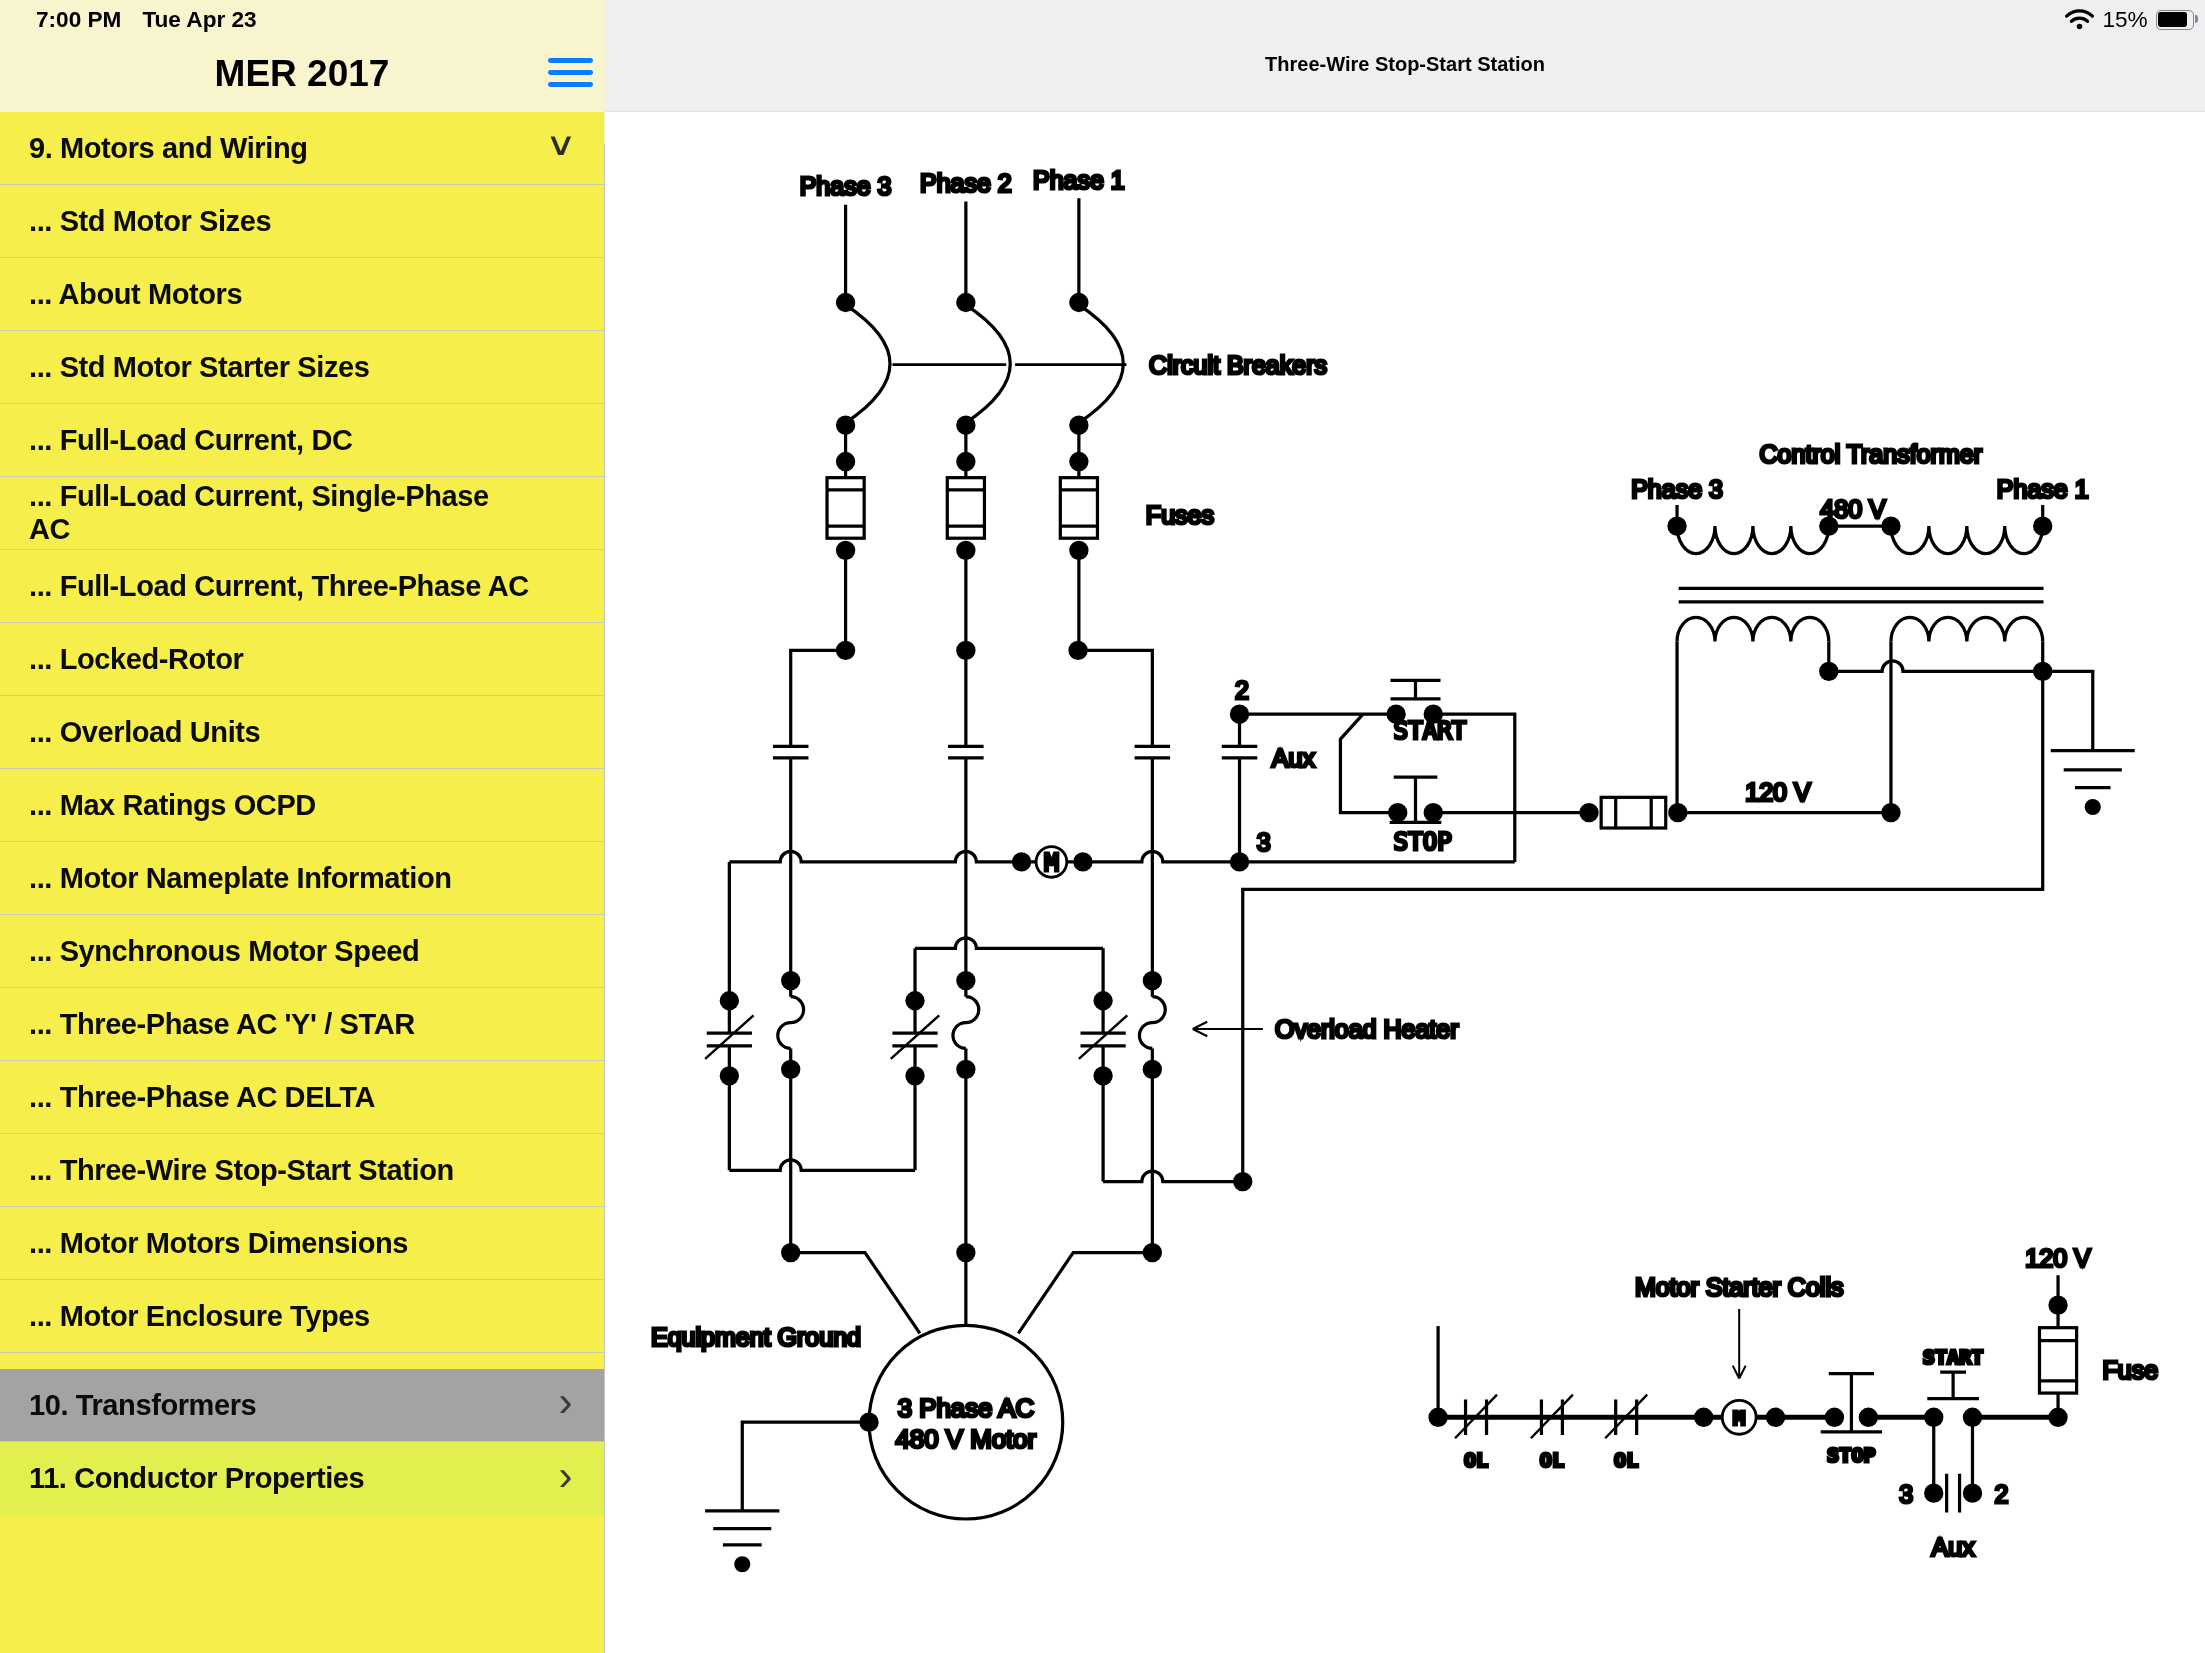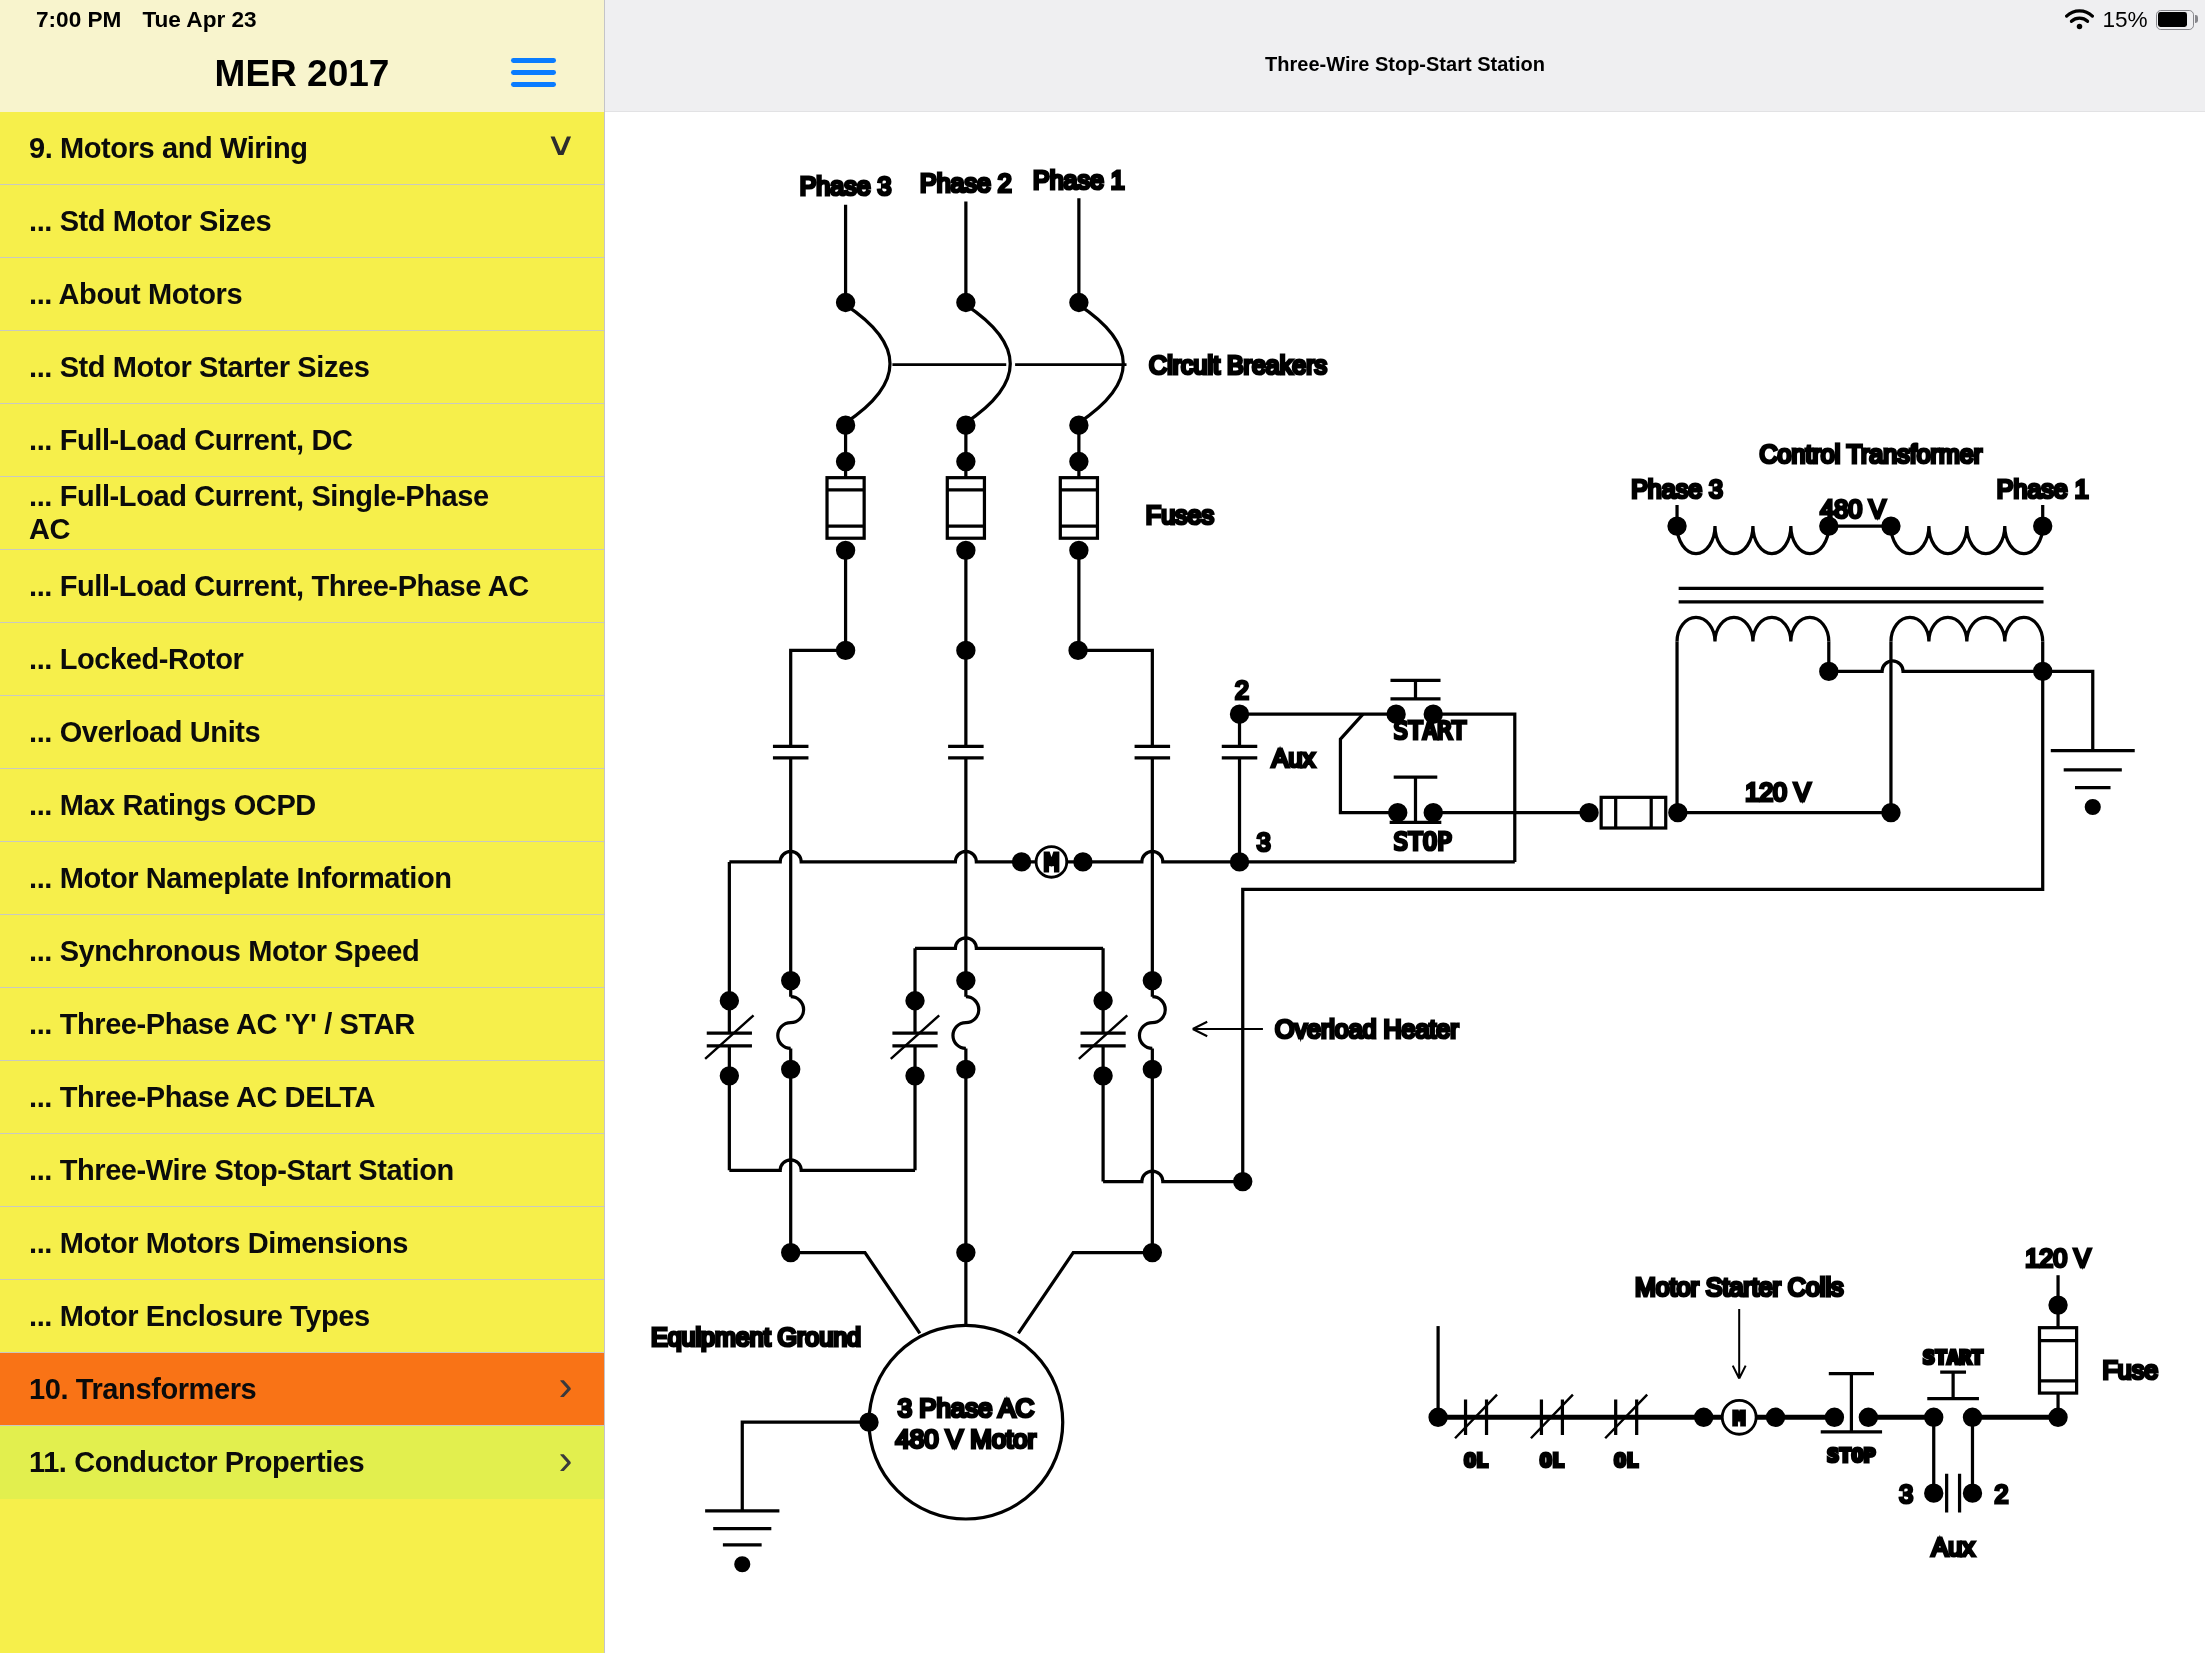--- a/index.html
+++ b/index.html
@@ -1,32 +1,32 @@
 <!DOCTYPE html>
 <html style="font-size:13px"><head>
 <meta charset="utf-8">
 <style>
   html,body{margin:0;padding:0;background:#fff;}
   body{width:2205px;height:1653px;overflow:hidden;position:relative;
        font-family:"Liberation Sans",sans-serif;-webkit-font-smoothing:antialiased;}
   
   .sidebar{position:absolute;left:0;top:0;width:605px;height:1653px;background:#F6EF4B;
            border-right:1.6px solid #C4C4C8;box-sizing:border-box;}
-  .sidebar-header{position:absolute;left:0;top:0;width:100%;height:144px;background:#F8F4CD;}
+  .sidebar-header{position:absolute;left:0;top:0;width:100%;height:144px;background:#F8F4CD;padding-left:37px;}
   .status-left{position:absolute;left:36px;top:6.5px;font-size:22.6px;font-weight:600;color:#000;}
   .status-left .date{margin-left:21px;}
   .app-title{position:absolute;left:0;top:53px;width:604px;text-align:center;
              font-size:37px;font-weight:700;color:#000;}
   .hamburger{position:absolute;right:48px;top:58px;width:45px;height:31px;cursor:pointer;}
   .hamburger span{display:block;width:45px;height:4.8px;border-radius:2.4px;background:#0A7CFF;margin-bottom:7.3px;}
   .nav{position:absolute;left:0;top:112px;width:100%;}
   .nav-row{position:relative;height:73px;box-sizing:border-box;display:flex;align-items:center;
            padding-left:29px;padding-right:73px;border-bottom:1.6px solid #C9C9C0;
            font-size:29px;font-weight:700;color:#0b0b0b;background:#F6EF4B;letter-spacing:-0.4px;}
-  .nav-row.sec10{background:#f97316;}
+  .nav-row.sec10{background:#a3a3a3;margin-top:16px;}
   .nav-row.sec11{background:#E2EF4E;border-bottom:none;}
   .chev{position:absolute;right:32px;top:50%;transform:translateY(-50%);font-weight:400;color:#2c2c2e;}
   .chev-down{font-size:32px;transform:translateY(-60%) scaleX(1.35);}
   .chev-right{font-size:42px;color:#3a3a3c;transform:translateY(-56%);}
   
   .main-header{position:absolute;left:605px;top:0;right:0;height:112px;background:#EFEFF1;
                border-bottom:1.6px solid #E2E2E4;box-sizing:border-box;}
   .main-title{position:absolute;left:0;top:53px;width:100%;text-align:center;
               font-size:20px;font-weight:600;color:#000;}
   .status-right{position:absolute;right:11.3px;top:6.5px;display:flex;align-items:center;gap:8px;}

